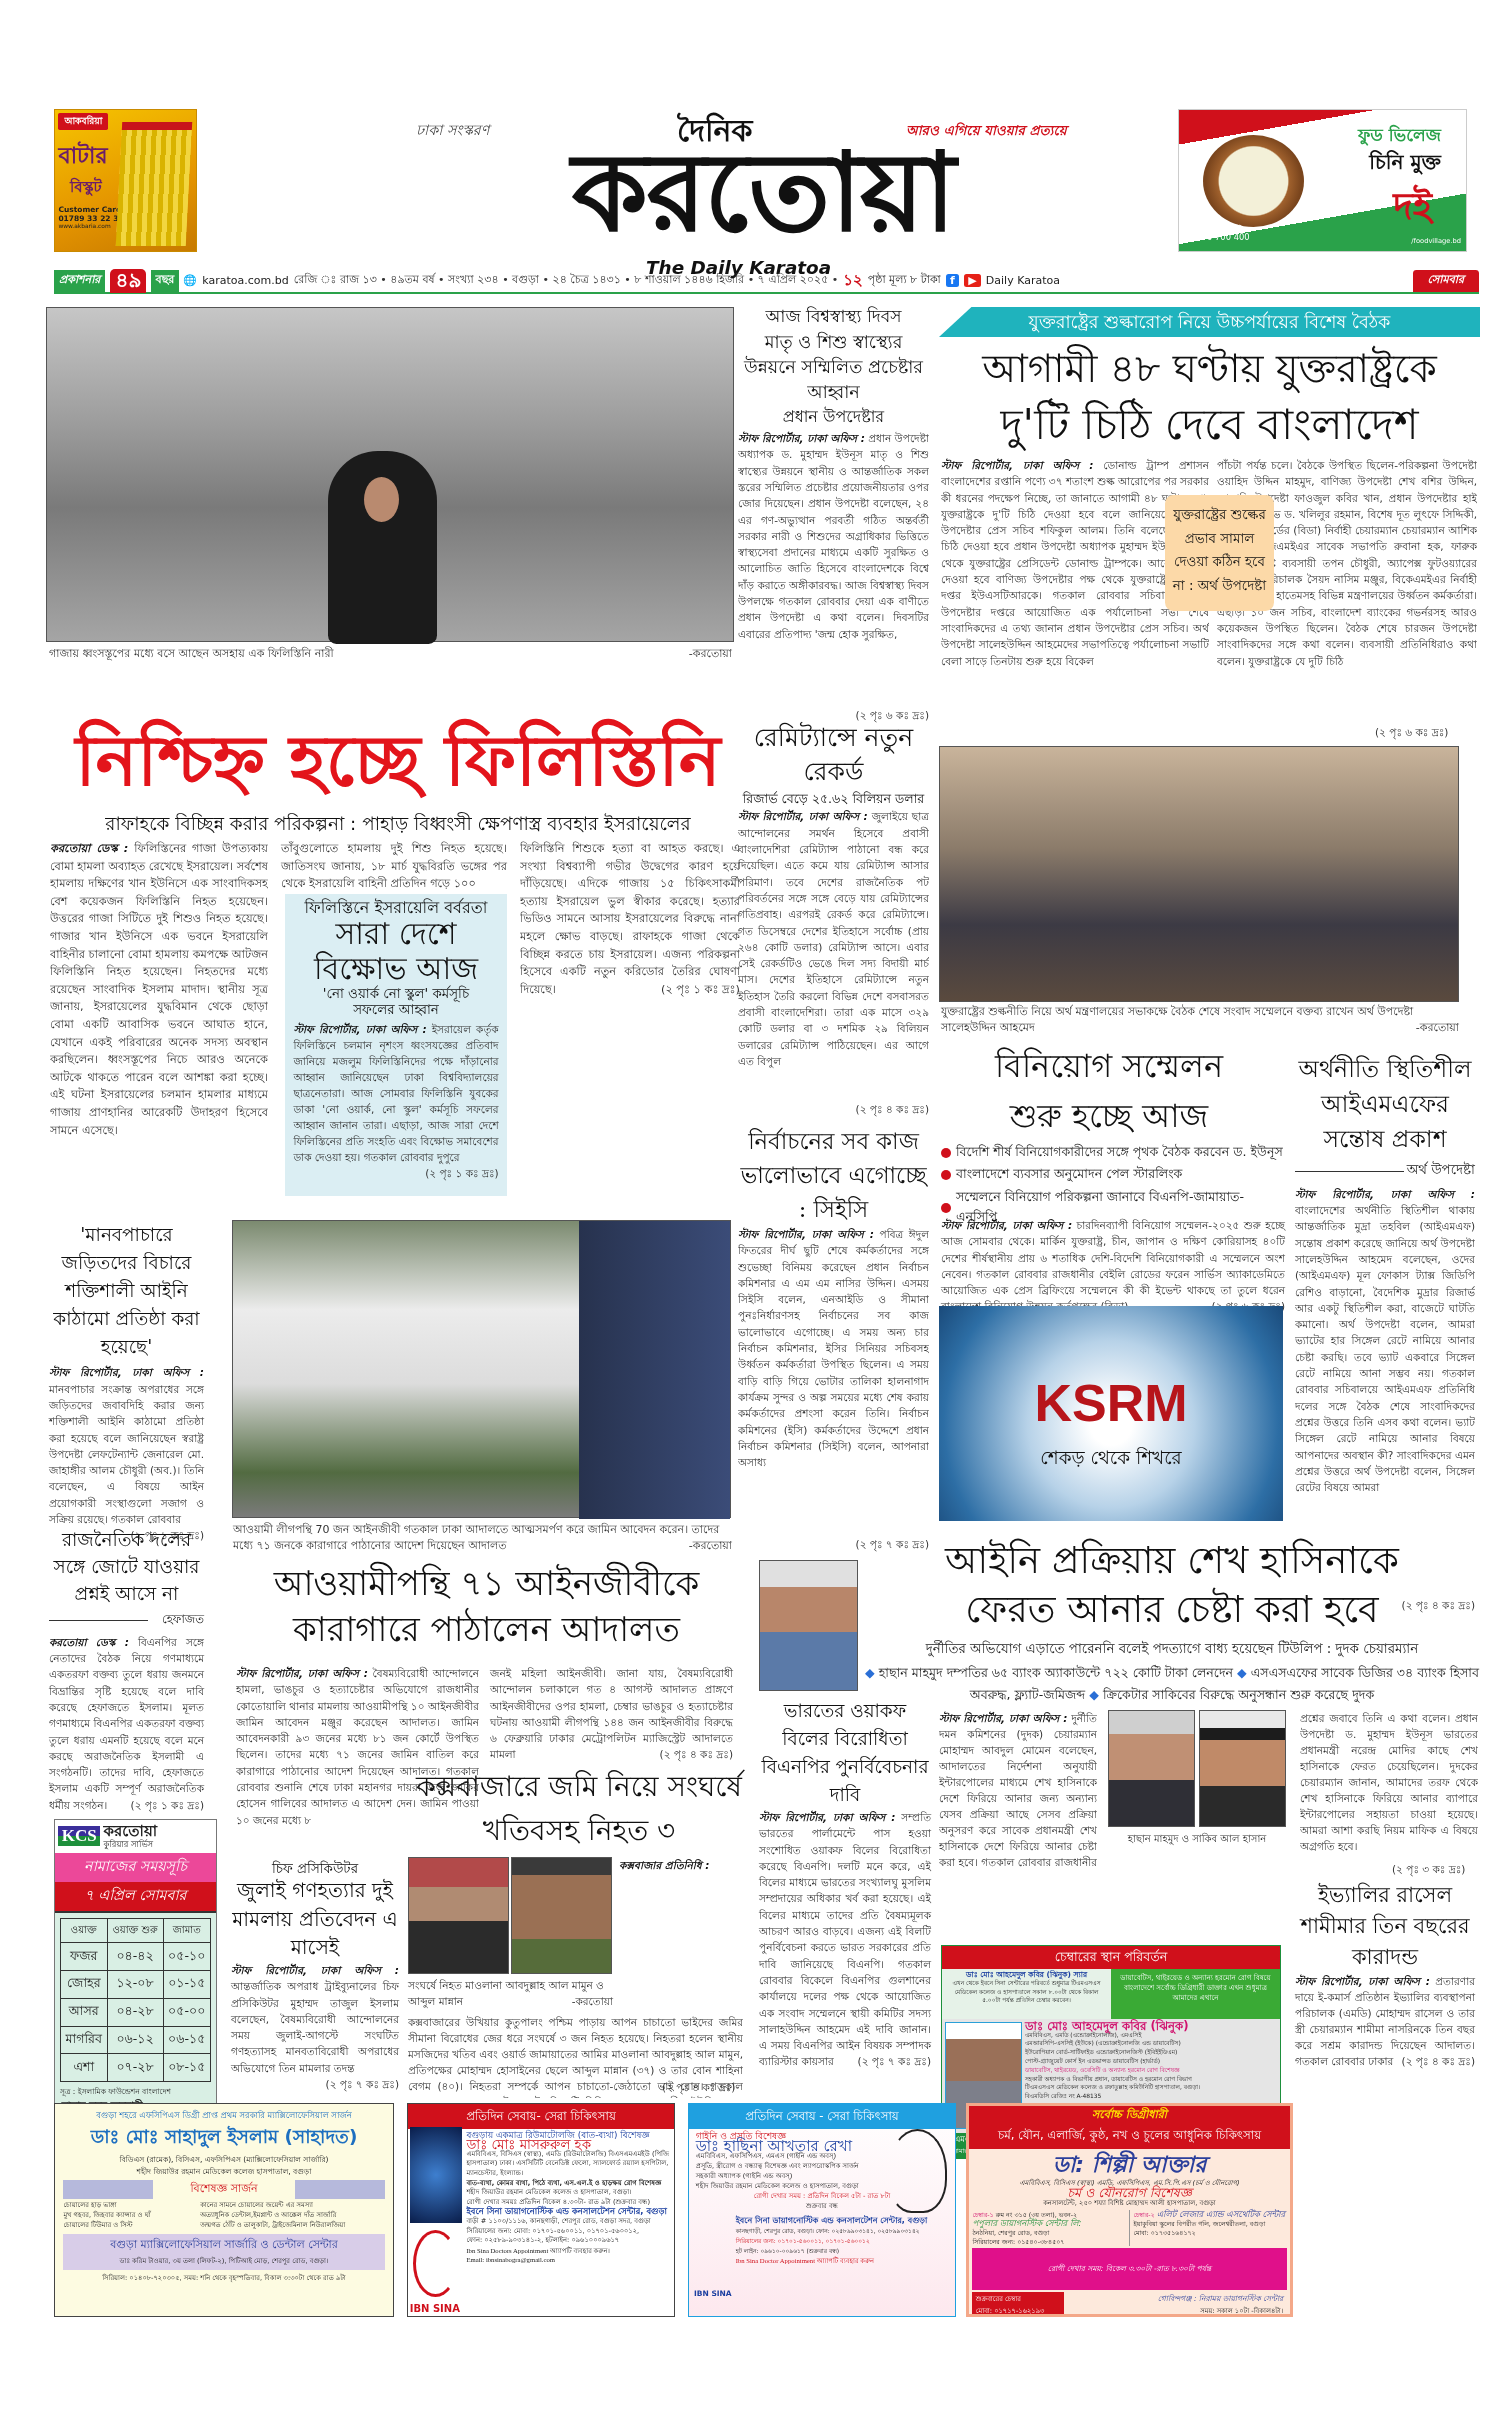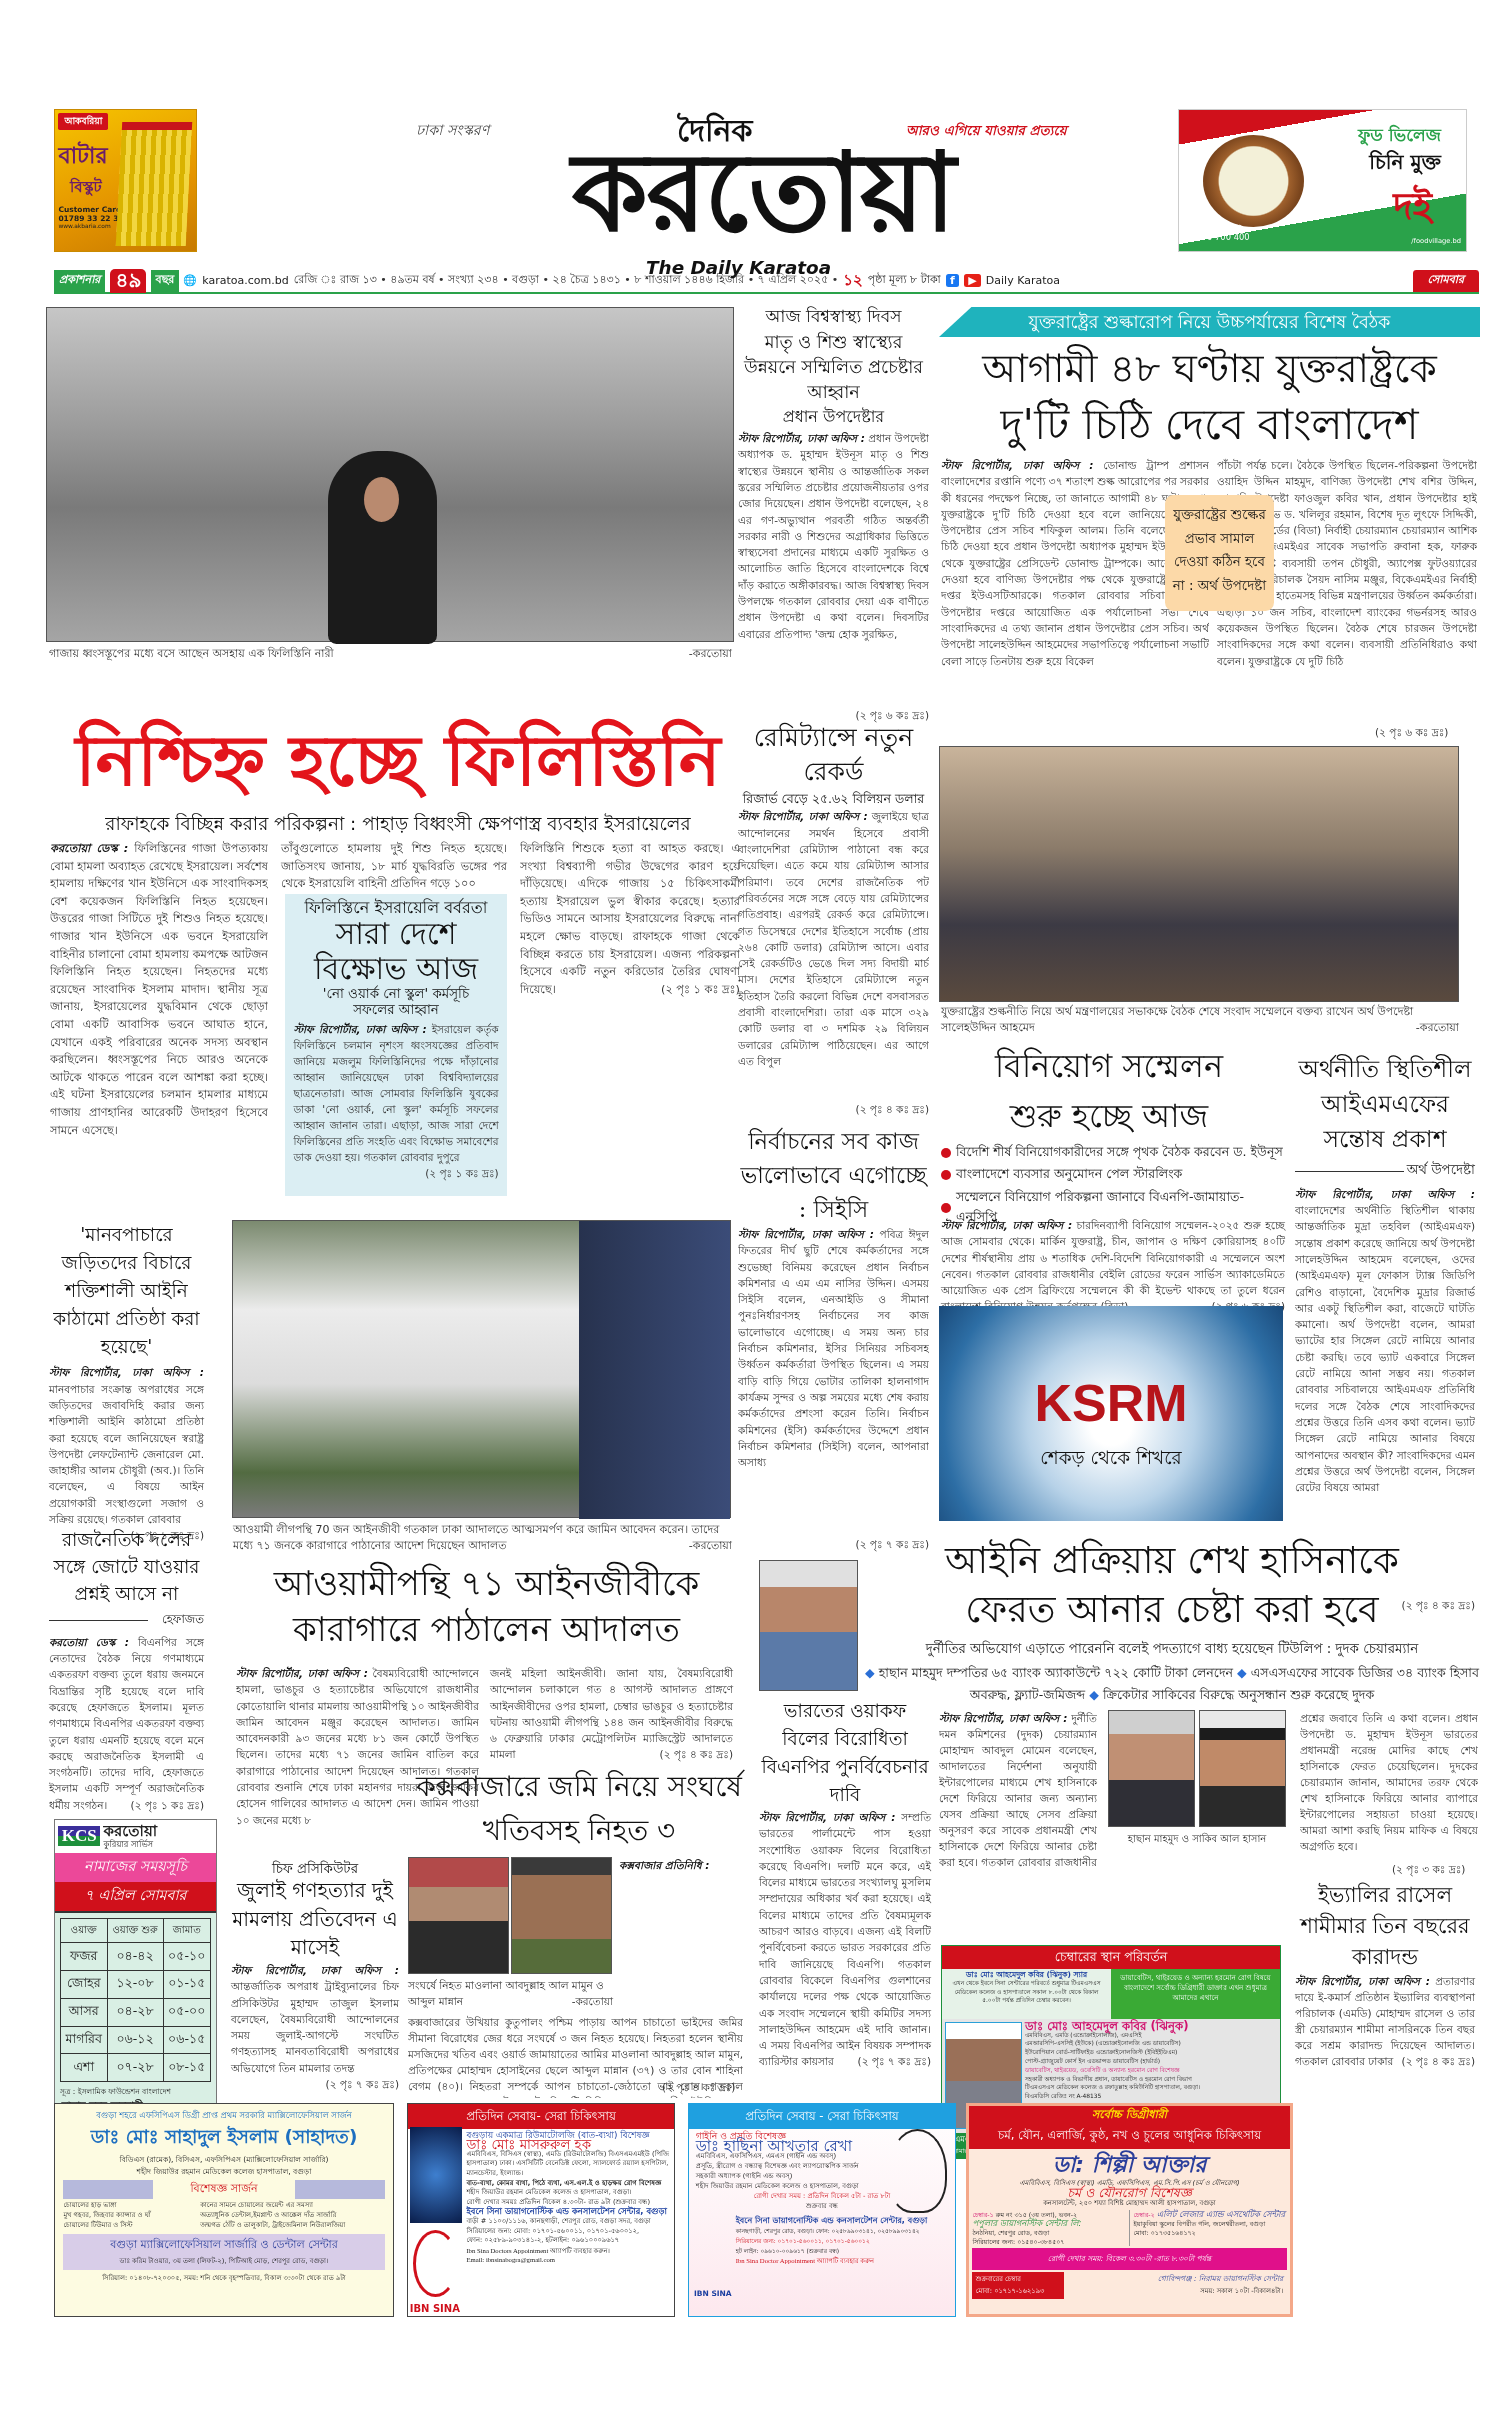--- a/index.html
+++ b/index.html
@@ -430,21 +430,21 @@
       <div style="color:#1d8f3b;font-size:8.4px;font-style:italic">পপুলার ডায়াগনস্টিক সেন্টার লি:</div>
       <div>ঠনঠনিয়া, শেরপুর রোড, বগুড়া</div>
       <div>সিরিয়ালের জন্য: ০১৫৪০-৩৮৪৫০৭</div>
     </div>
     <div style="flex:1;padding-left:3.4px">
       <div><span style="color:#d0126e">চেম্বার-২</span> <span style="color:#2b3f9b;font-size:8.4px;font-style:italic">এলিট লেজার এ্যান্ড এসথেটিক সেন্টার</span></div>
       <div>ইয়াকুবিয়া স্কুলের বিপরীত গলি, জলেশ্বরীতলা, বগুড়া</div>
       <div>মোবা: ০১৭৩৫১৬৪১৭২</div>
     </div>
   </div>
-  <div style="background:#e0108a;color:#fff;text-align:center;font-size:7.5px;font-style:italic;margin:1.7px 3.4px;padding:5px">রোগী দেখার সময়: বিকেল ৩.৩০টা -রাত ৮.৩০টা পর্যন্ত</div>
+  <div style="background:#e0108a;color:#fff;text-align:center;font-size:7.5px;font-style:italic;margin:1.7px 3.4px;padding:15px">রোগী দেখার সময়: বিকেল ৩.৩০টা -রাত ৮.৩০টা পর্যন্ত</div>
   <div style="display:flex;margin:0 3.4px;font-size:6.7px">
     <div style="background:#d0101b;color:#fff;padding:1.7px 3.4px;width:92px">
       <div>শুক্রবারের চেম্বার</div>
       <div>মোবা: ০১৭১৭-১৬২১৯৩</div>
     </div>
     <div style="flex:1;padding:1.7px 3.4px;text-align:right">
       <div style="color:#2b3f9b;font-style:italic;font-size:7.5px">গোবিন্দগঞ্জ : নিরাময় ডায়াগনস্টিক সেন্টার</div>
       <div>সময়: সকাল ১০টা -বিকাল৪টা।</div>
     </div>
   </div>

